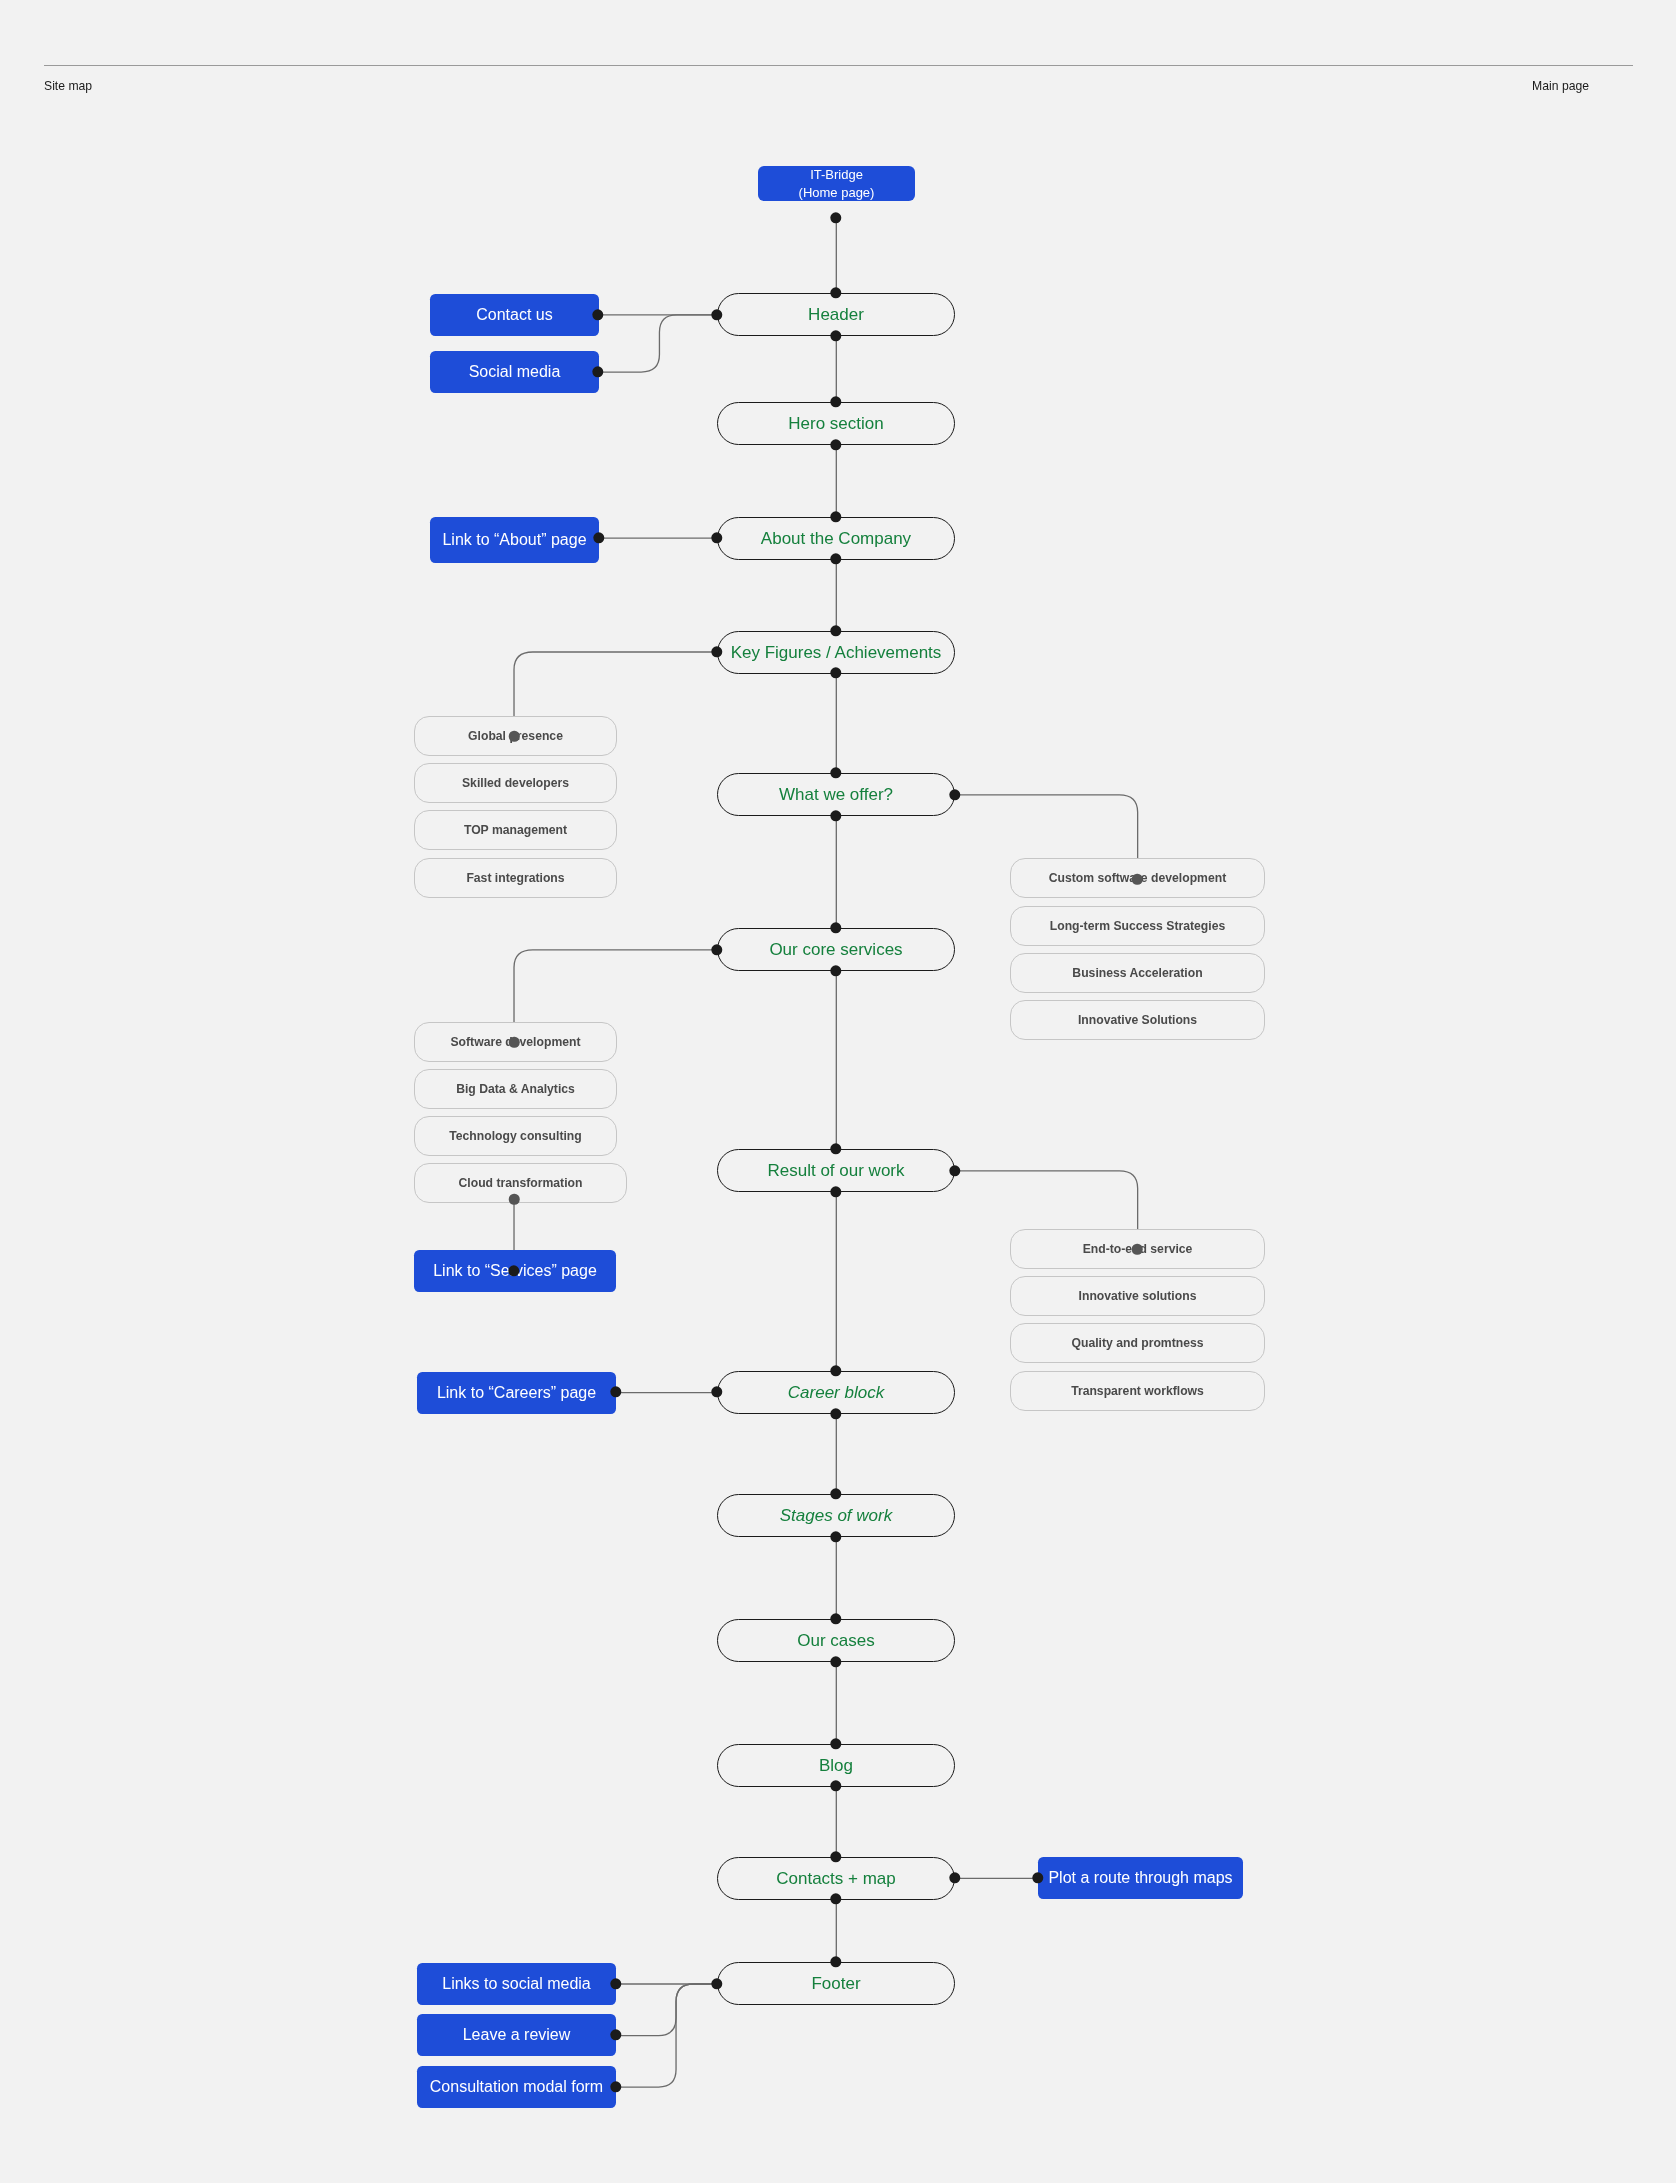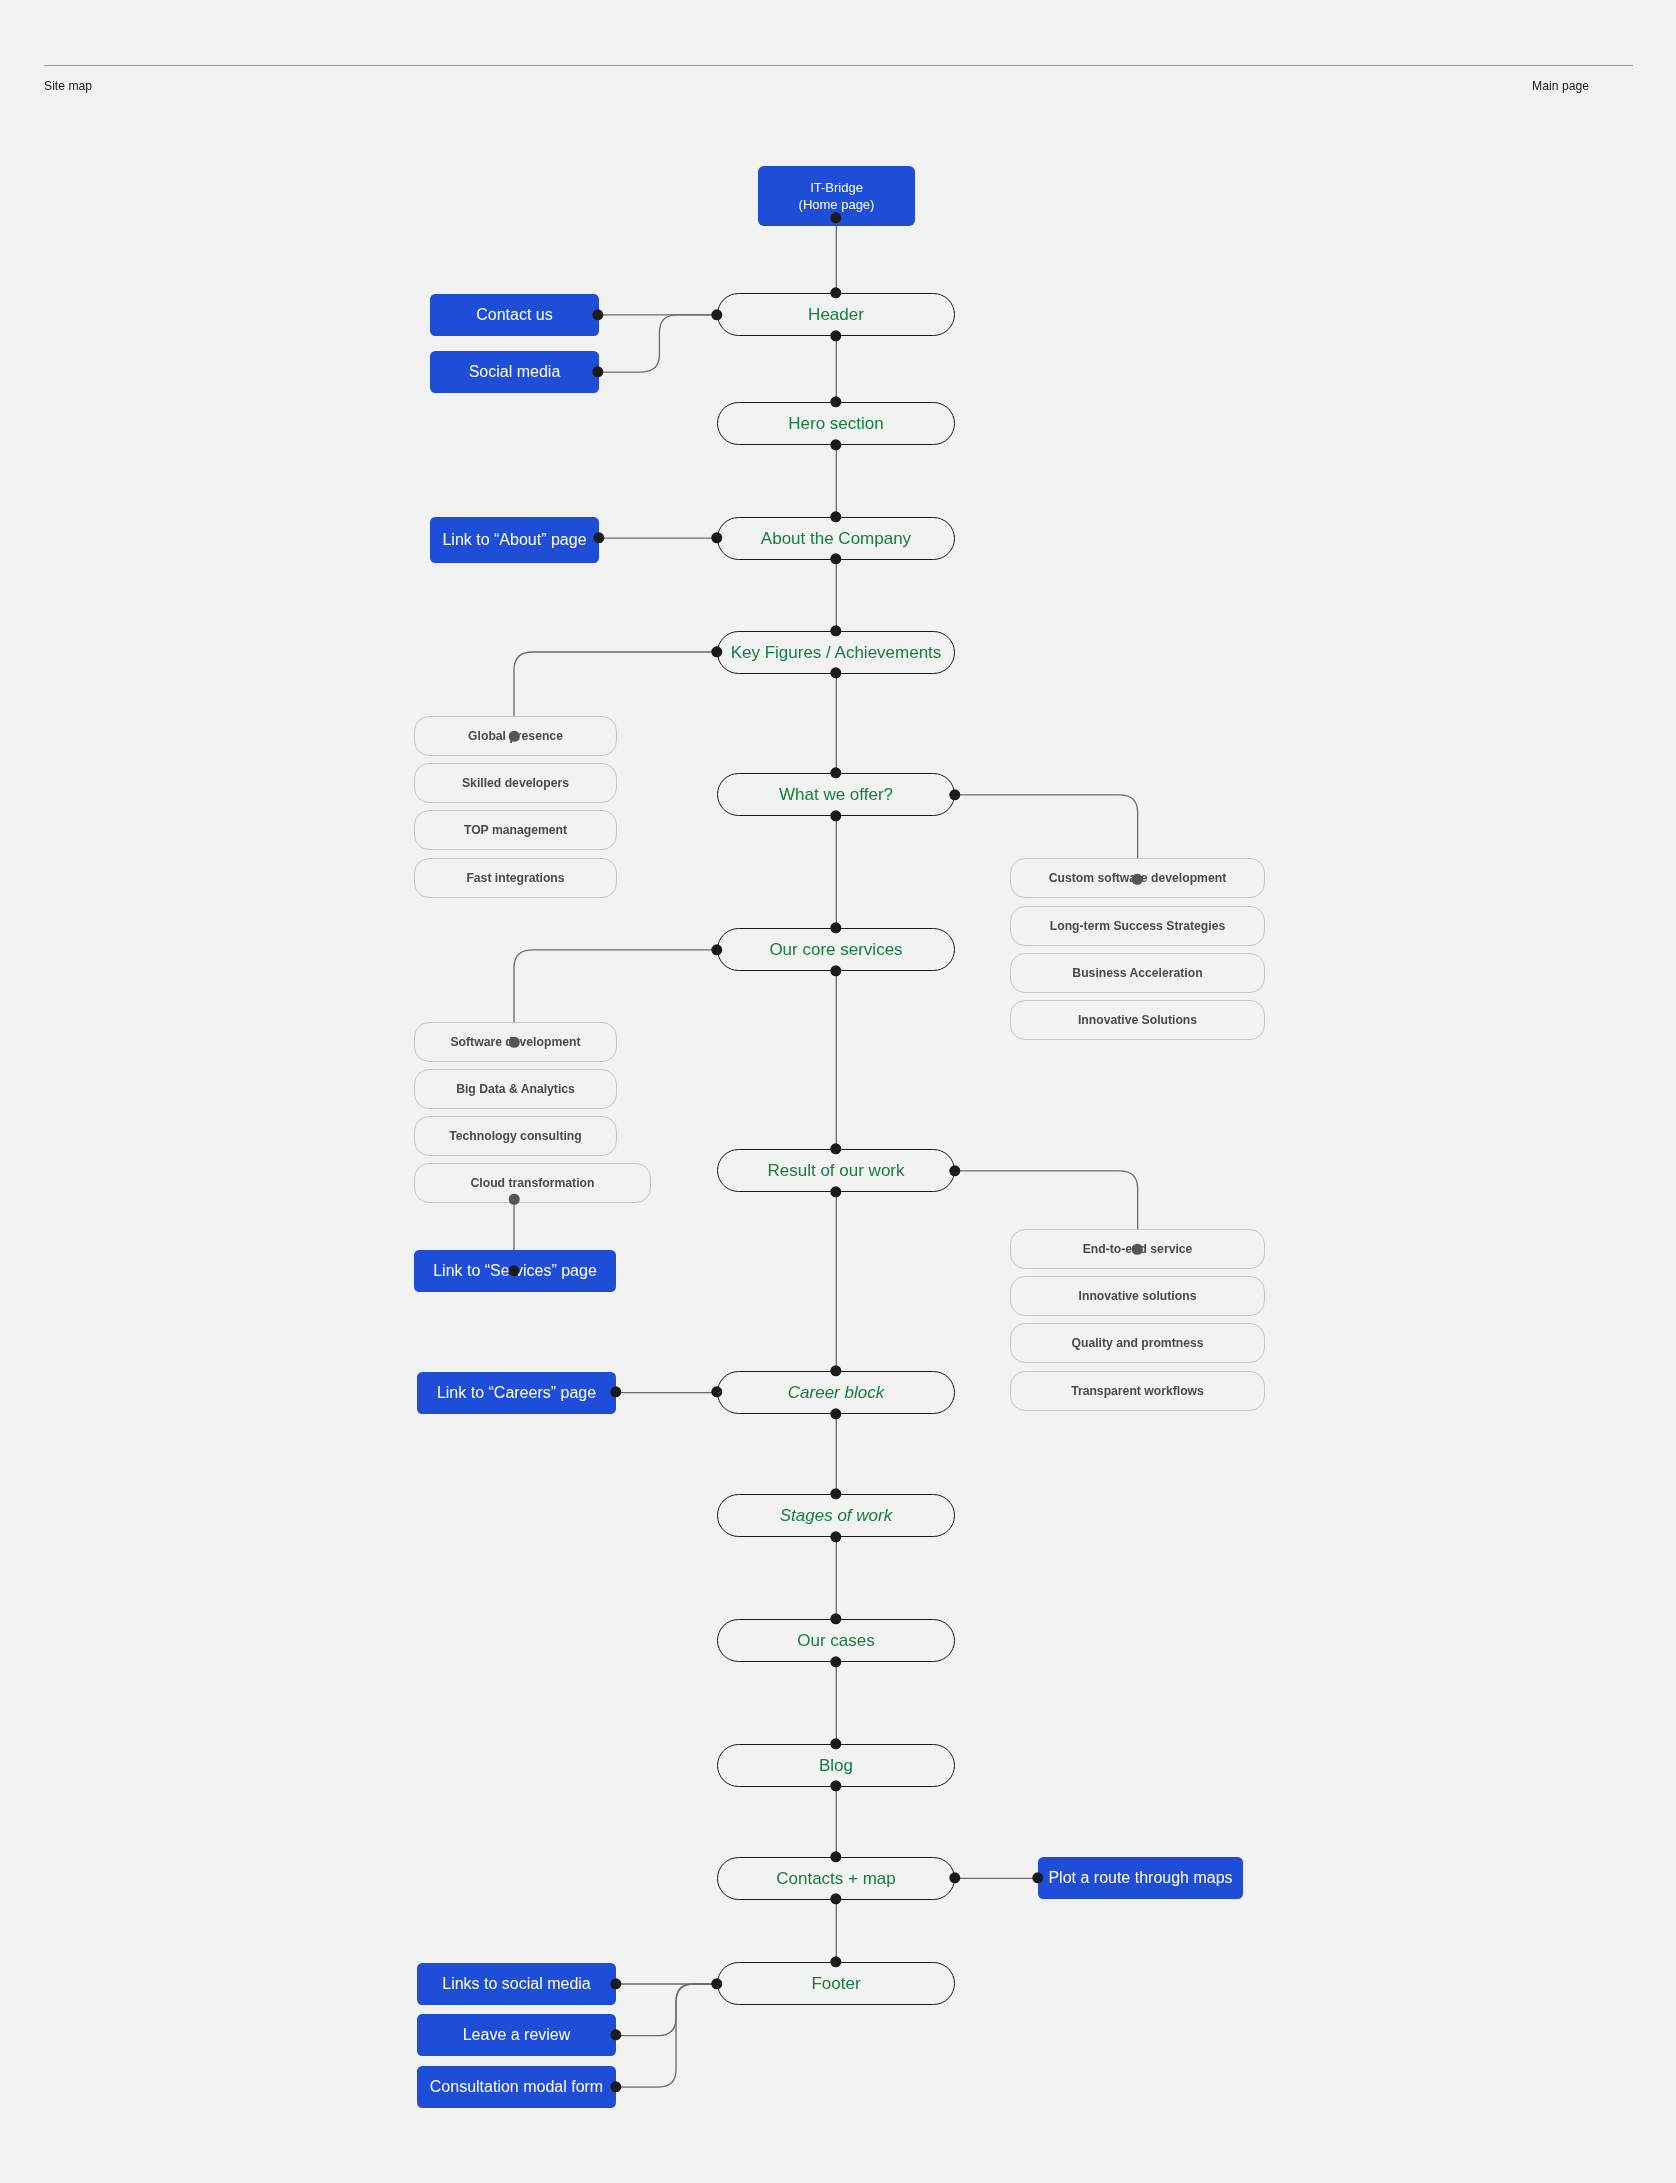--- a/index.html
+++ b/index.html
@@ -126,21 +126,21 @@
       <path d="M1411,3189 L1642,3189"></path>
 
       <path d="M2188,4301 L2378,4301"></path>
 
       <path d="M1411,4543 L1530,4543 L1642,4543"></path>
       <path d="M1411,4661 L1508,4661 Q1548,4661 1548,4621 L1548,4583 Q1548,4543 1588,4543 L1642,4543"></path>
       <path d="M1411,4779 L1508,4779 Q1548,4779 1548,4739 L1548,4583 Q1548,4543 1588,4543 L1642,4543"></path>
     </g>
   </svg>
 
-  <div class="node blue hero" style="left:758px;top:166px;width:157px;height:60px;">IT-Bridge
+  <div class="node blue hero" style="left:758px;top:166px;width:157px;height:35px;">IT-Bridge
 (Home page)</div>
 
   <div class="node main" style="left:717px;top:293px;width:238px;height:43px;">Header</div>
 
   <div class="node main" style="left:717px;top:402px;width:238px;height:43px;">Hero section</div>
 
   <div class="node main" style="left:717px;top:517px;width:238px;height:43px;">About the Company</div>
 
   <div class="node main" style="left:717px;top:631px;width:238px;height:43px;">Key Figures / Achievements</div>
 
@@ -186,21 +186,21 @@
   <div class="node sub" style="left:414px;top:858px;width:203px;height:40px;">Fast integrations</div>
 
   <div class="node sub" style="left:1010px;top:858px;width:255px;height:40px;">Custom software development</div>
   <div class="node sub" style="left:1010px;top:906px;width:255px;height:40px;">Long-term Success Strategies</div>
   <div class="node sub" style="left:1010px;top:953px;width:255px;height:40px;">Business Acceleration</div>
   <div class="node sub" style="left:1010px;top:1000px;width:255px;height:40px;">Innovative Solutions</div>
 
   <div class="node sub" style="left:414px;top:1022px;width:203px;height:40px;">Software development</div>
   <div class="node sub" style="left:414px;top:1069px;width:203px;height:40px;">Big Data &amp; Analytics</div>
   <div class="node sub" style="left:414px;top:1116px;width:203px;height:40px;">Technology consulting</div>
-  <div class="node sub" style="left:414px;top:1163px;width:237px;height:40px;">Cloud transformation</div>
+  <div class="node sub" style="left:414px;top:1163px;width:213px;height:40px;">Cloud transformation</div>
 
   <div class="node sub" style="left:1010px;top:1229px;width:255px;height:40px;">End-to-end service</div>
   <div class="node sub" style="left:1010px;top:1276px;width:255px;height:40px;">Innovative solutions</div>
   <div class="node sub" style="left:1010px;top:1323px;width:255px;height:40px;">Quality and promtness</div>
   <div class="node sub" style="left:1010px;top:1371px;width:255px;height:40px;">Transparent workflows</div>
 
   <div class="dot dark" style="left:836px;top:218px;"></div>
 
   <div class="dot dark" style="left:836px;top:293px;"></div>
   <div class="dot dark" style="left:717px;top:315px;"></div>

